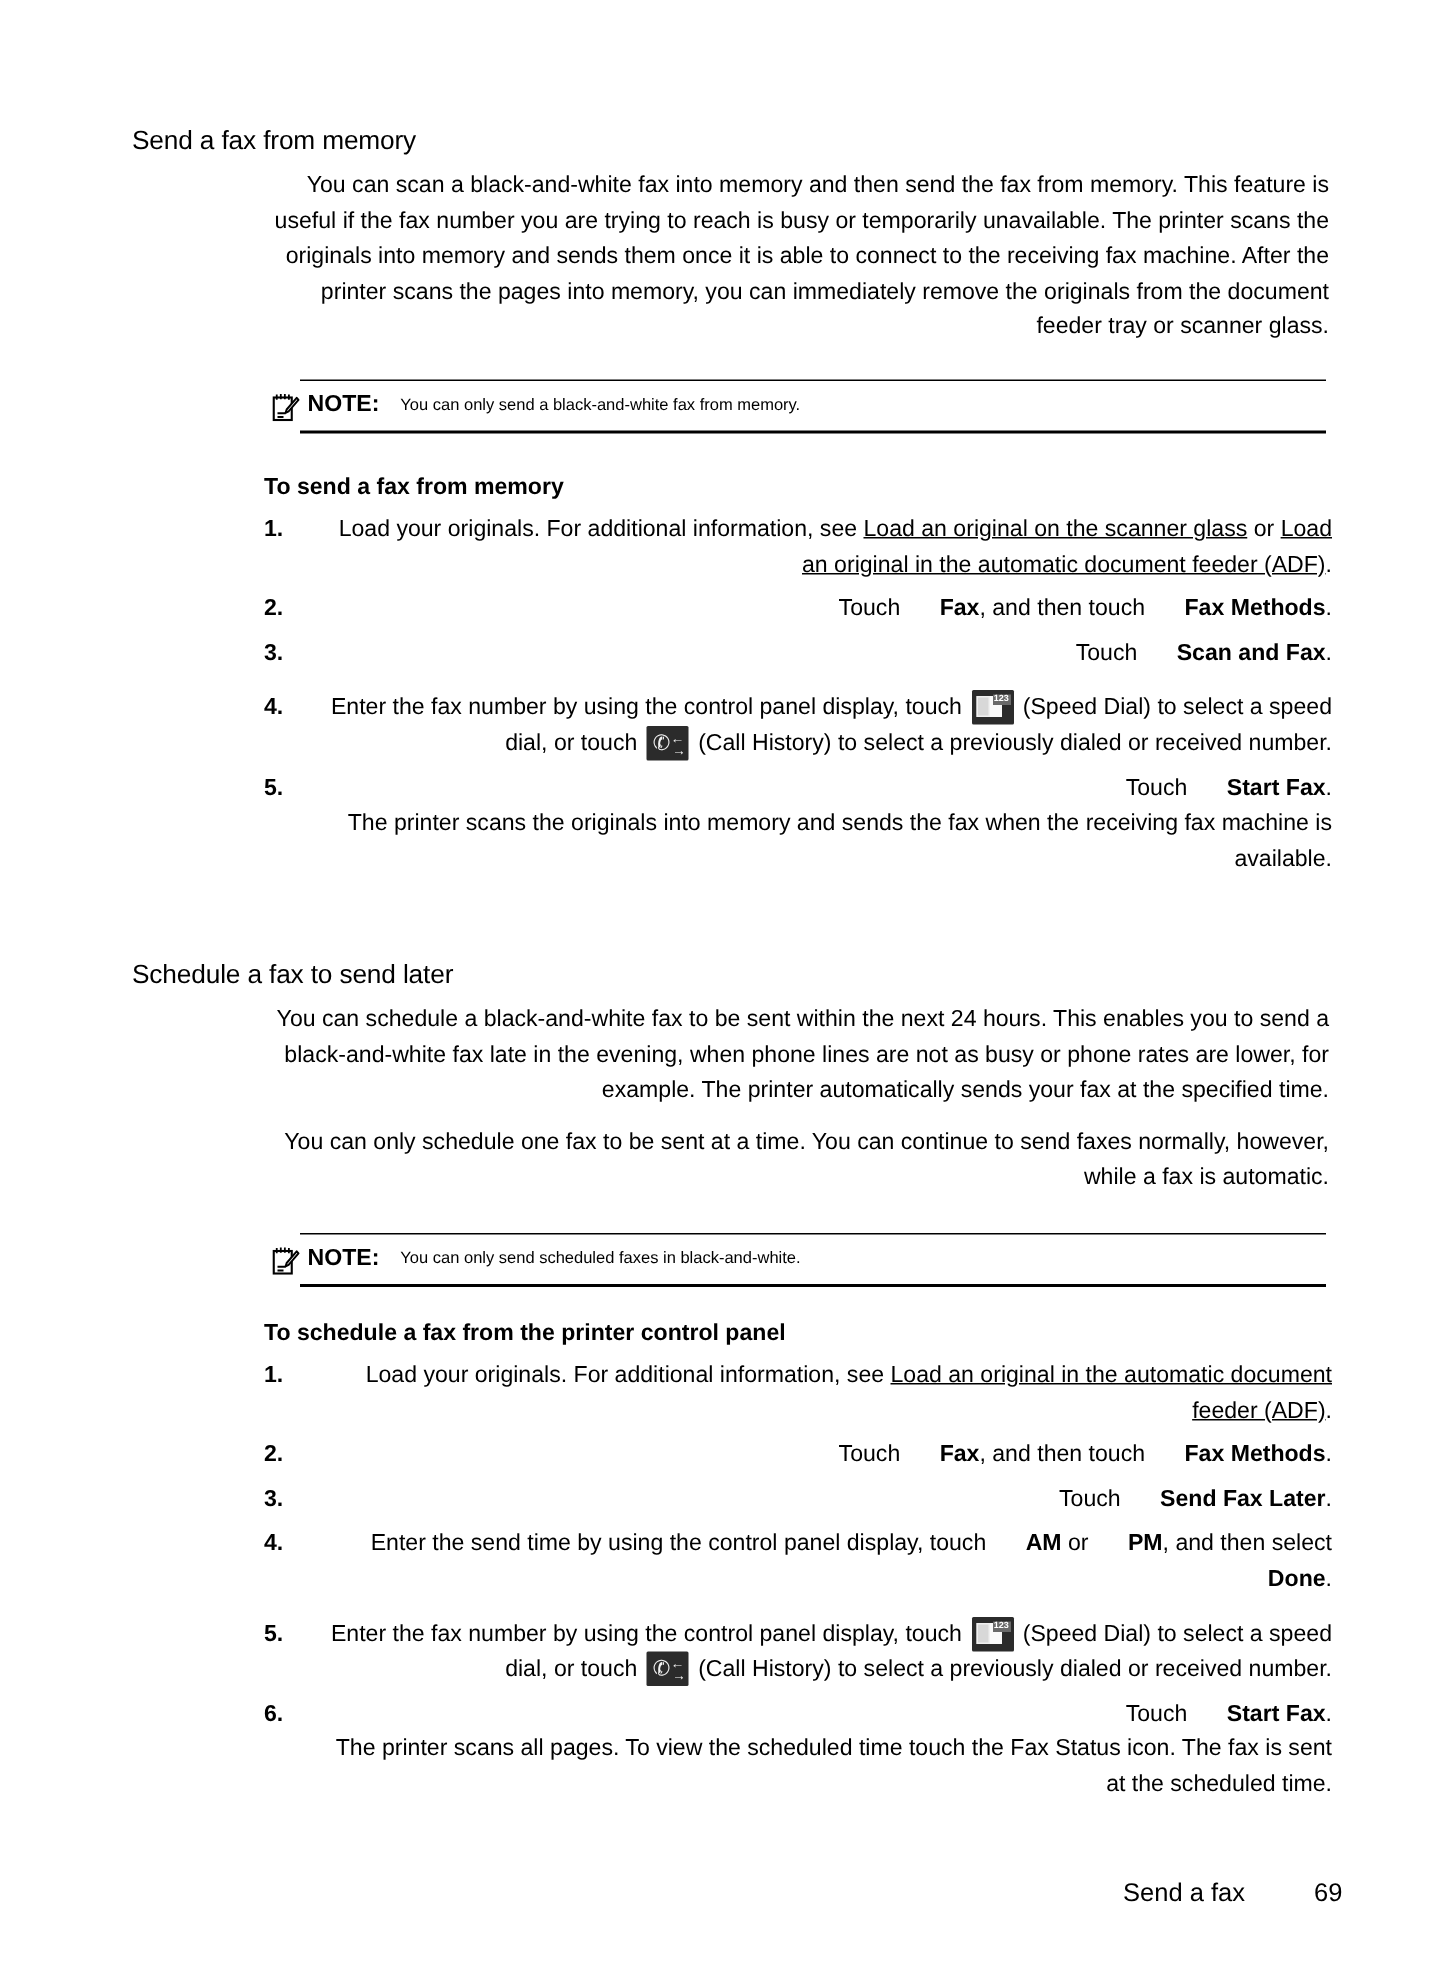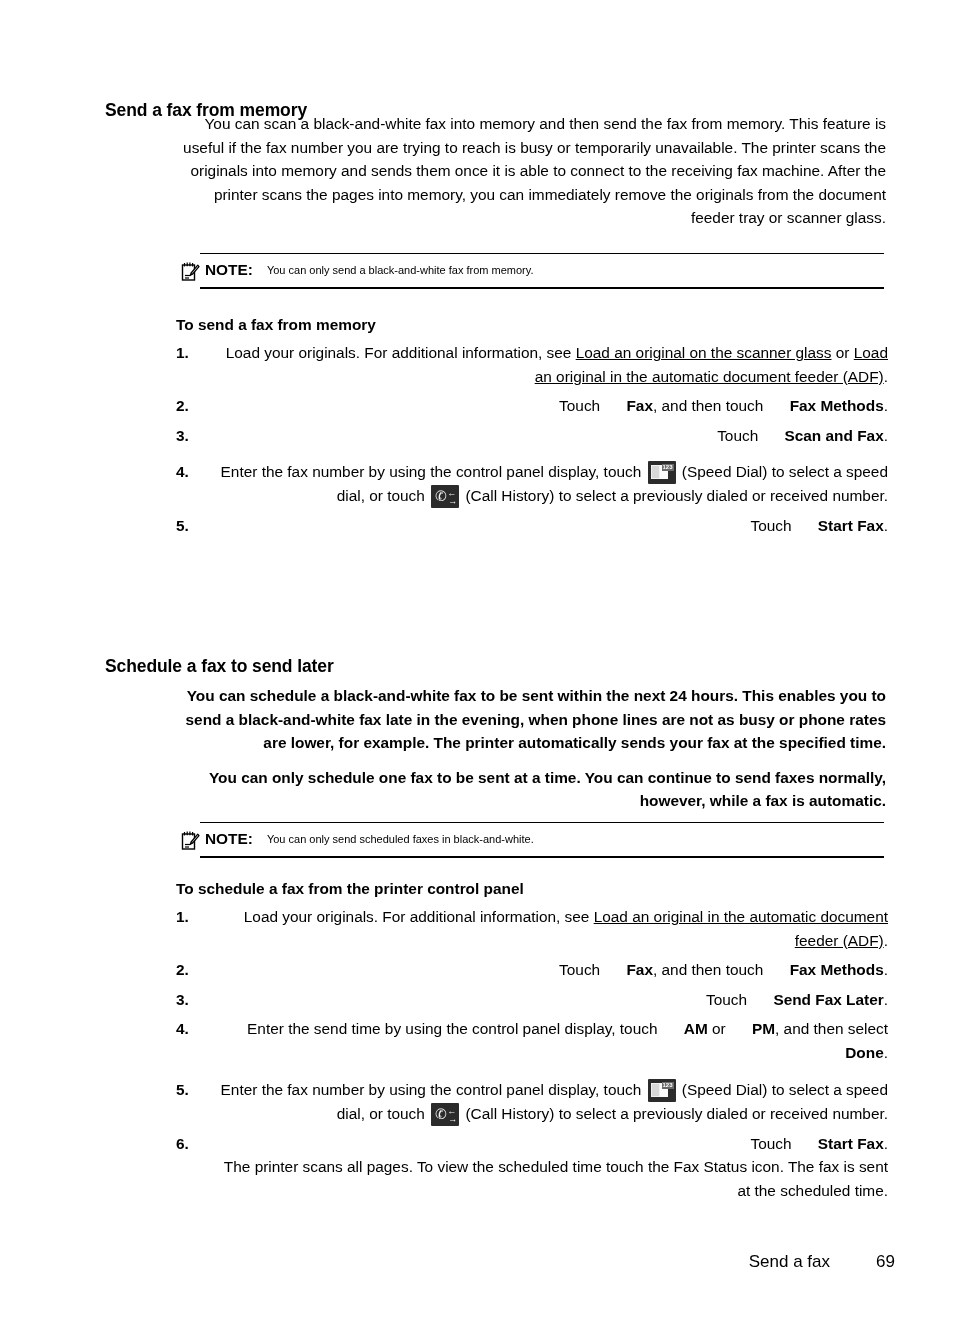--- a/index.html
+++ b/index.html
@@ -18,23 +18,23 @@
     position: relative;
     width: 954px;
     height: 1321px;
     overflow: hidden;
   }
 
   
   h2.section-heading {
     position: absolute;
     left: 88px;
-    margin: 17px;
+    margin: 0;
     font-size: 17.5px;
-    font-weight: bold;
+    font-weight: normal;
     letter-spacing: -0.1px;
     line-height: 22px;
   }
 
   
   .body-block {
     position: absolute;
     left: 176px;
     width: 710px;
     font-size: 15.4px;
@@ -266,28 +266,28 @@
       <span class="step-body"><span>Touch </span><b>Scan and Fax</b><span>.</span></span>
     </div>
 
     <div class="step tall">
       <span class="num">4.</span>
       <span class="step-body iconline"><span>Enter the fax number by using the control panel display, touch </span><span class="cp-icon icon-speeddial"><span class="card-left"></span><span class="card-right"></span><span class="digits">123</span></span><span> (Speed Dial) to select a speed dial, or touch </span><span class="cp-icon icon-callhistory"><span class="handset">✆</span><span class="arrow arrow-left">←</span><span class="arrow arrow-right">→</span></span><span> (Call History) to select a previously dialed or received number.</span></span>
     </div>
 
     <div class="step" style="margin-top:4px;">
       <span class="num">5.</span>
-      <span class="step-body"><span>Touch </span><b>Start Fax</b><span>.</span></span>
+      <span class="step-body"><span>Touch </span><b>Start Fax</b><span>.</span><span class="sub">The printer scans the originals into memory and sends the fax when the receiving fax machine is available.</span></span>
     </div>
 
   </div>
 
   <h2 class="section-heading" style="top:638px;">Schedule a fax to send later</h2>
 
-  <div class="body-block" style="top:684px;font-weight:bold;">
+  <div class="body-block" style="top:668px;">
     <p>You can schedule a black-and-white fax to be sent within the next 24 hours. This enables you to send a black-and-white fax late in the evening, when phone lines are not as busy or phone rates are lower, for example. The printer automatically sends your fax at the specified time.</p>
     <p>You can only schedule one fax to be sent at a time. You can continue to send faxes normally, however, while a fax is automatic.</p>
   </div>
 
   <div class="note" style="top:822px;">
     <div class="rule-top"></div>
     <div class="note-row">
       <span class="note-icon">
         <svg width="19" height="21" viewBox="0 0 19 21" xmlns="http://www.w3.org/2000/svg">
           <rect x="1.5" y="4" width="12" height="15" fill="#ffffff" stroke="#000000" stroke-width="1.4"></rect>

